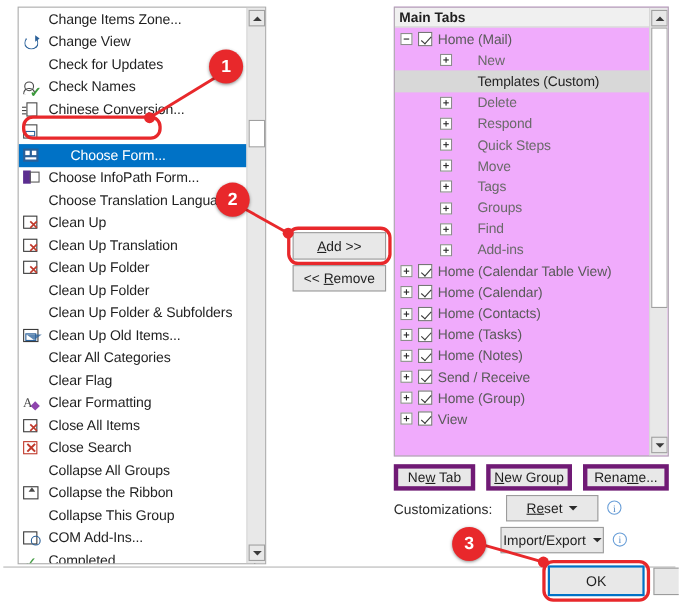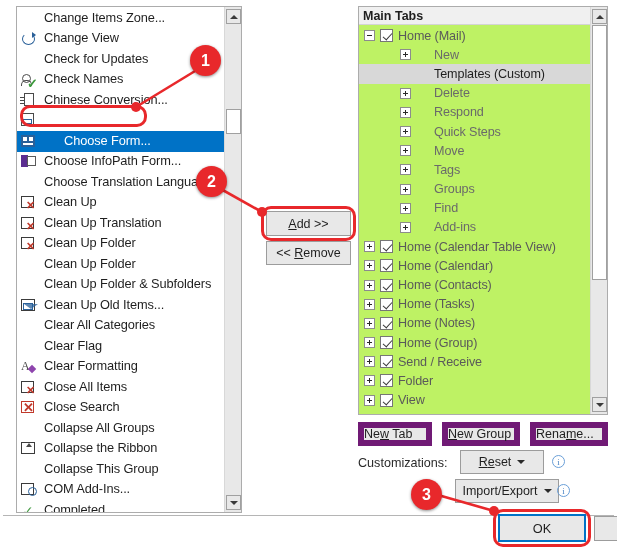--- a/index.html
+++ b/index.html
@@ -268,21 +268,21 @@
     font-size: 12.5px; color: #1f1f1f;
   }
   .u { text-decoration: underline; }
 
   
   #right-panel {
     position: absolute;
     left: 358px; top: 6px;
     width: 250px; height: 409px;
     border: 1px solid #acacac;
-    background: #bef264;
+    background: #f0abfc;
     overflow: hidden;
     box-sizing: border-box;
   }
   #tree-header {
     position: absolute;
     left: 0; top: 0;
     width: 231px; height: 18px;
     background: #f0f0f0;
     border-bottom: 1px solid #d4d4d4;
     display: flex; align-items: center;
@@ -375,23 +375,23 @@
     background: #ffffff;
     border: 1px solid #a0a0a0;
     box-sizing: border-box;
   }
 
   
   .rbtn {
     position: absolute;
     height: 24px;
     background: #e8e8e8;
-    border: 6px solid #701a75;
-    box-sizing: border-box;
-    display: flex; align-items: center; justify-content: flex-start;
+    border: 4px solid #701a75;
+    box-sizing: border-box;
+    display: flex; align-items: center; justify-content: center;
     font-size: 12.5px; color: #1f1f1f;
   }
   #new-tab-btn   { left: 358px; top: 422px; width: 74px; }
   #new-group-btn { left: 442px; top: 422px; width: 78px; }
   #rename-btn    { left: 530px; top: 422px; width: 78px; }
 
   #customizations-label {
     position: absolute;
     left: 358px; top: 456px;
     font-size: 12.6px; color: #2a2a2a;
@@ -402,21 +402,21 @@
     width: 84px; height: 24px;
     background: #e8e8e8;
     border: 1px solid #9c9c9c;
     box-sizing: border-box;
     display: flex; align-items: center; justify-content: center;
     font-size: 12.5px; color: #1f1f1f;
   }
   #importexport-btn {
     position: absolute;
     left: 455px; top: 479px;
-    width: 104px; height: 24px;
+    width: 94px; height: 24px;
     background: #e8e8e8;
     border: 1px solid #9c9c9c;
     box-sizing: border-box;
     display: flex; align-items: center; justify-content: center;
     font-size: 12.5px; color: #1f1f1f;
   }
   .caret {
     margin-left: 6px;
     width: 0; height: 0;
     border-top: 4px solid #2a2a2a;
@@ -793,31 +793,26 @@
           <span class="tree-label">Home (Tasks)</span>
         </div>
         <div class="tree-row lvl0">
           <span class="expander plus"></span>
           <span class="tcheck on"></span>
           <span class="tree-label">Home (Notes)</span>
         </div>
         <div class="tree-row lvl0">
           <span class="expander plus"></span>
           <span class="tcheck on"></span>
+          <span class="tree-label">Send / Receive</span>
+        </div>
+        <div class="tree-row lvl0">
+          <span class="expander plus"></span>
+          <span class="tcheck on"></span>
           <span class="tree-label">Home (Group)</span>
-        </div>
-        <div class="tree-row lvl0">
-          <span class="expander plus"></span>
-          <span class="tcheck on"></span>
-          <span class="tree-label">Send / Receive</span>
-        </div>
-        <div class="tree-row lvl0">
-          <span class="expander plus"></span>
-          <span class="tcheck on"></span>
-          <span class="tree-label">Folder</span>
         </div>
         <div class="tree-row lvl0">
           <span class="expander plus"></span>
           <span class="tcheck on"></span>
           <span class="tree-label">View</span>
         </div>
       </div>
     <div id="right-scrollbar">
       <div class="sb-btn up">
         <span class="sb-tri up"></span>

